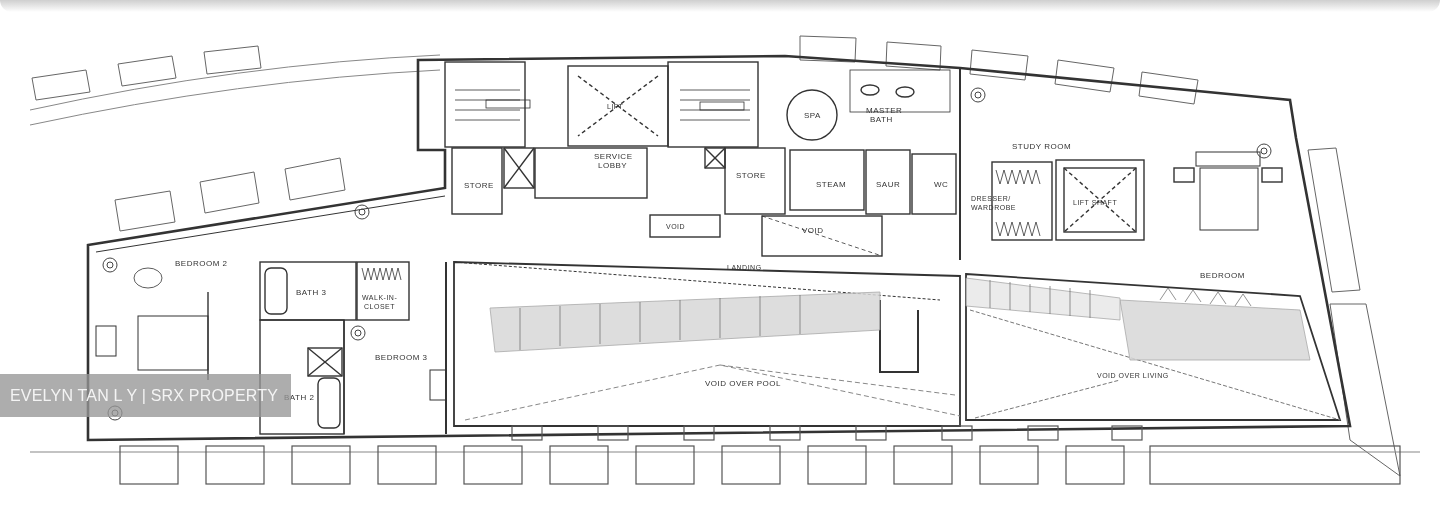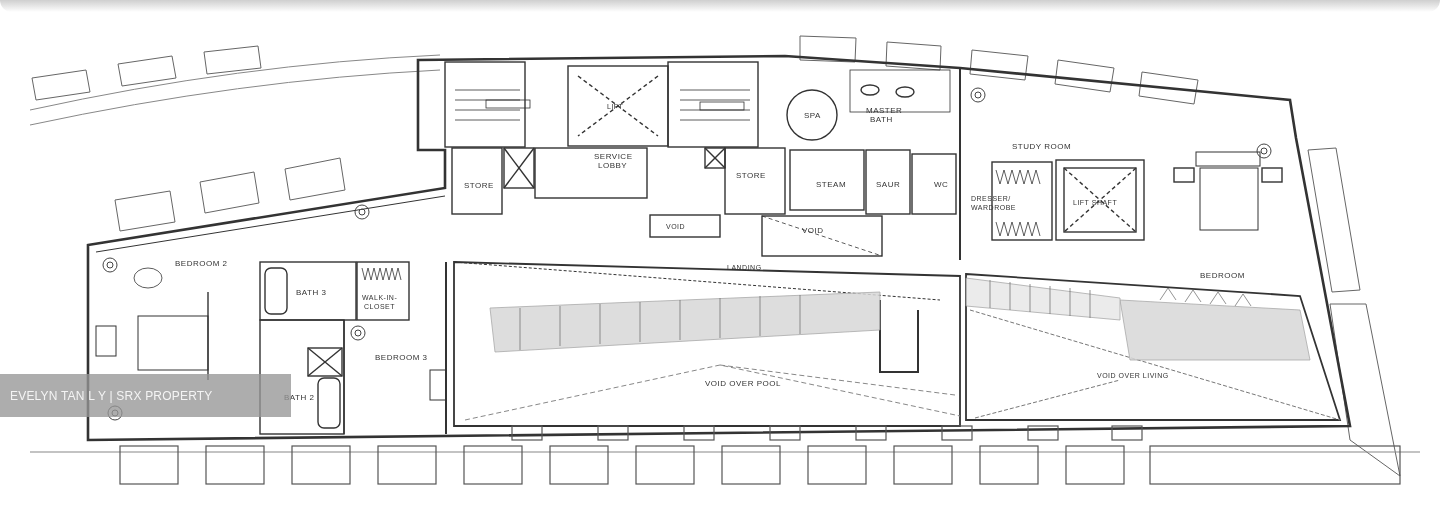--- a/index.html
+++ b/index.html
@@ -5,21 +5,21 @@
   html, body { margin: 0; padding: 0; background: #ffffff; }
   body { width: 1440px; height: 517px; position: relative; overflow: hidden; font-family: "Liberation Sans", sans-serif; }
   .top-shadow { position: absolute; left: 0; top: 0; width: 1440px; height: 12px;
     background: linear-gradient(to bottom, #cfcfcf 0%, #e9e9e9 55%, #ffffff 100%);
     border-radius: 0 0 30px 30px; }
   svg.plan { position: absolute; left: 0; top: 0; }
   .lbl { font-family: "Liberation Sans", sans-serif; font-size: 8px; fill: #333; letter-spacing: 0.5px; }
   .lbl-sm { font-size: 7px; }
   .watermark { position: absolute; left: 0; top: 374px; width: 291px; height: 43px;
     background: rgba(150,150,150,0.78); display: flex; align-items: center; }
-  .watermark span { color: #f4f4f4; font-size: 12px; padding-left: 10px; letter-spacing: 0.2px; white-space: nowrap; }
+  .watermark span { color: #f4f4f4; font-size: 16px; padding-left: 10px; letter-spacing: 0.2px; white-space: nowrap; }
 </style>
 </head>
 <body>
 
 <div class="top-shadow"></div>
 
 <svg class="plan" width="1440" height="517" viewBox="0 0 1440 517">
   <g fill="none" stroke="#333" stroke-width="1.4">
 
     <g stroke="#666" stroke-width="1">

